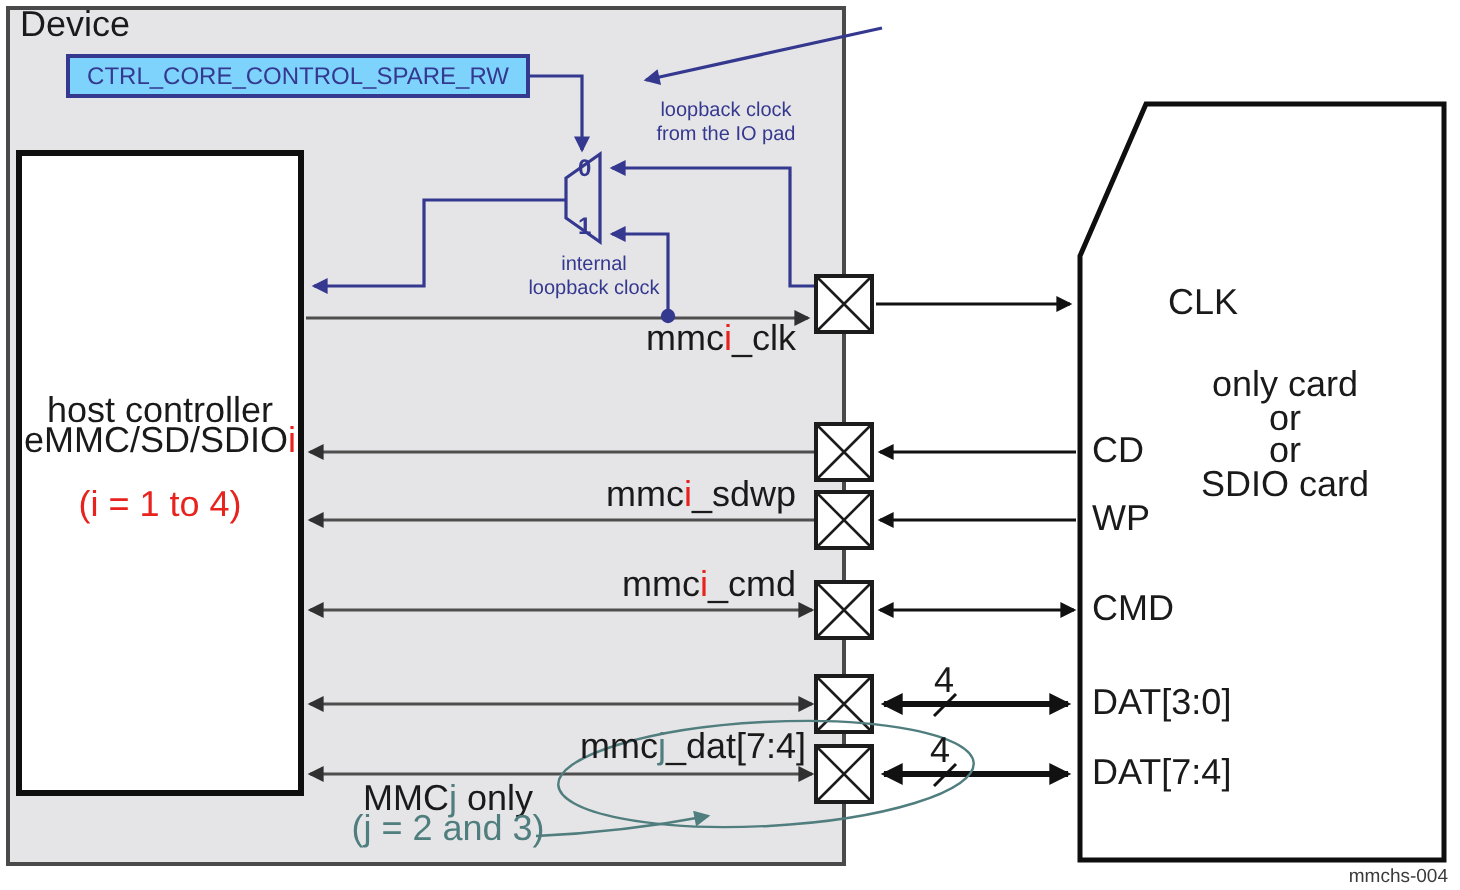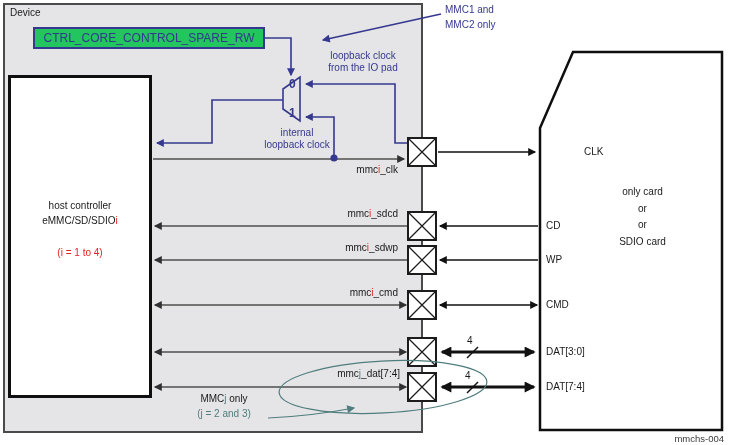--- a/index.html
+++ b/index.html
@@ -6,25 +6,25 @@
   .stage {
     position:relative; width:730px; height:445px; overflow:hidden;
     font-family:"Liberation Sans", sans-serif; background:#ffffff;
   }
   .box { position:absolute; box-sizing:border-box; }
   .device-box { left:3px; top:3px; width:420px; height:430px;
     background:#e5e5e7; border:2px solid #4a4a4a; }
   .controller-box { left:8px; top:75px; width:144px; height:323px;
     background:#ffffff; border:3px solid #0f0f0f; }
   .register-box { left:33px; top:27px; width:232px; height:22px;
-    background:#22c55e; border:2px solid #35388f;
+    background:#7dd3fc; border:2px solid #35388f;
     display:flex; align-items:center; justify-content:center;
     color:#35388f; font-size:12px; white-space:nowrap; }
   svg.wires { position:absolute; left:0; top:0; z-index:2; pointer-events:none; }
-  .txt { position:absolute; z-index:3; font-size:10px; color:#1a1a1a;
+  .txt { position:absolute; z-index:3; font-size:18px; color:#1a1a1a;
     white-space:nowrap; line-height:15px; }
   .blue  { color:#35388f; }
   .red   { color:#e8231e; }
   .teal  { color:#507d7d; }
   .small { font-size:10px; line-height:12px; }
   .ctr   { text-align:center; }
   .rgt   { text-align:right; }
   .muxnum { font-weight:bold; font-size:12px; color:#35388f; }
   .watermark { font-size:9.5px; color:#3a3a3a; }
   .cardtitle { line-height:16.5px; }
@@ -121,24 +121,20 @@
     </g>
 
     <g stroke="#507d7d" stroke-width="1.2" fill="none">
       <ellipse cx="383" cy="387" rx="104" ry="26" transform="rotate(-3 383 387)"></ellipse>
       <path d="M268,418 Q312,416 354,408" marker-end="url(#aTeal)"></path>
     </g>
   </svg>
 
   <div class="txt" style="left:10px; top:5px;">Device</div>
 
-  <div class="txt blue" style="left:445px; top:2px;">
-    <span style="display:block">MMC1 and</span>
-    <span style="display:block">MMC2 only</span>
-  </div>
 
   <div class="txt blue small ctr" style="left:313px; top:50px; width:100px;">
     <span style="display:block">loopback clock</span>
     <span style="display:block">from the IO pad</span>
   </div>
 
   <div class="txt blue small ctr" style="left:252px; top:127px; width:90px;">
     <span style="display:block">internal</span>
     <span style="display:block">loopback clock</span>
   </div>
@@ -146,21 +142,20 @@
   <div class="txt muxnum" style="left:289px; top:77px;">0</div>
   <div class="txt muxnum" style="left:289px; top:106px;">1</div>
 
   <div class="txt ctr" style="left:10px; top:198px; width:140px;">
     <span style="display:block">host controller</span>
     <span style="display:block"><span>eMMC/SD/SDIO</span><span class="red">i</span></span>
   </div>
   <div class="txt red ctr" style="left:10px; top:245px; width:140px;">(i = 1 to 4)</div>
 
   <div class="txt rgt" style="left:288px; top:162px; width:110px;"><span>mmc</span><span class="red">i</span><span>_clk</span></div>
-  <div class="txt rgt" style="left:288px; top:206px; width:110px;"><span>mmc</span><span class="red">i</span><span>_sdcd</span></div>
   <div class="txt rgt" style="left:288px; top:240px; width:110px;"><span>mmc</span><span class="red">i</span><span>_sdwp</span></div>
   <div class="txt rgt" style="left:288px; top:285px; width:110px;"><span>mmc</span><span class="red">i</span><span>_cmd</span></div>
   <div class="txt rgt" style="left:290px; top:366px; width:110px;"><span>mmc</span><span class="teal">j</span><span>_dat[7:4]</span></div>
 
   <div class="txt" style="left:467px; top:333px;">4</div>
   <div class="txt" style="left:465px; top:368px;">4</div>
 
   <div class="txt" style="left:546px; top:144px;margin-left:38px;">CLK</div>
   <div class="txt" style="left:546px; top:218px;">CD</div>
   <div class="txt" style="left:546px; top:252px;">WP</div>

